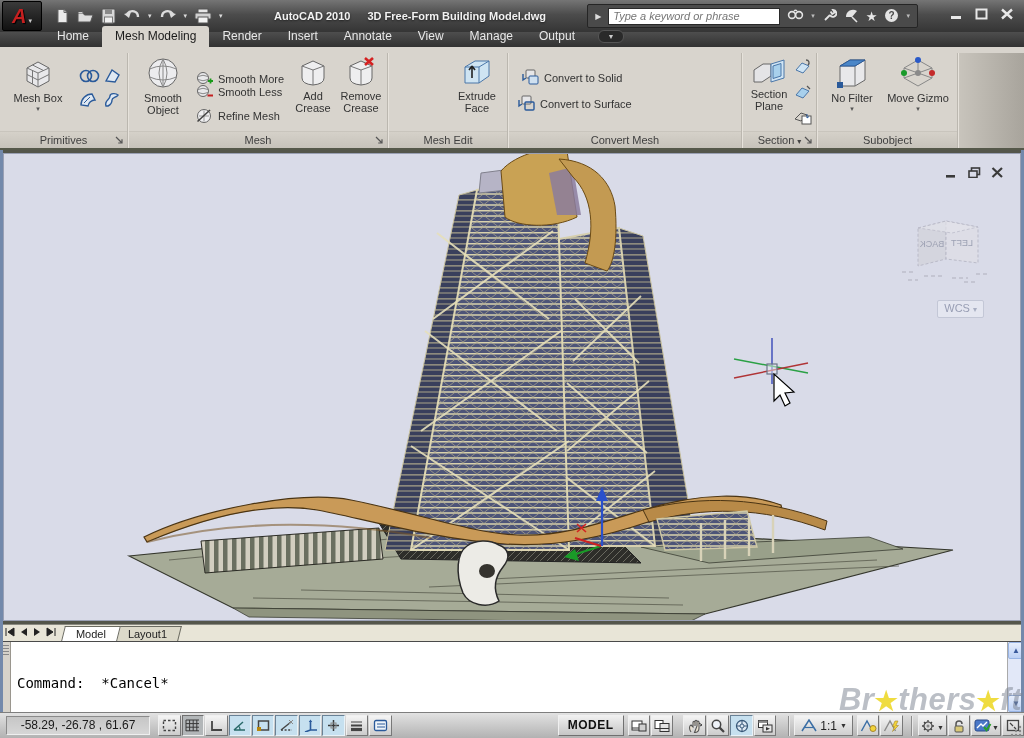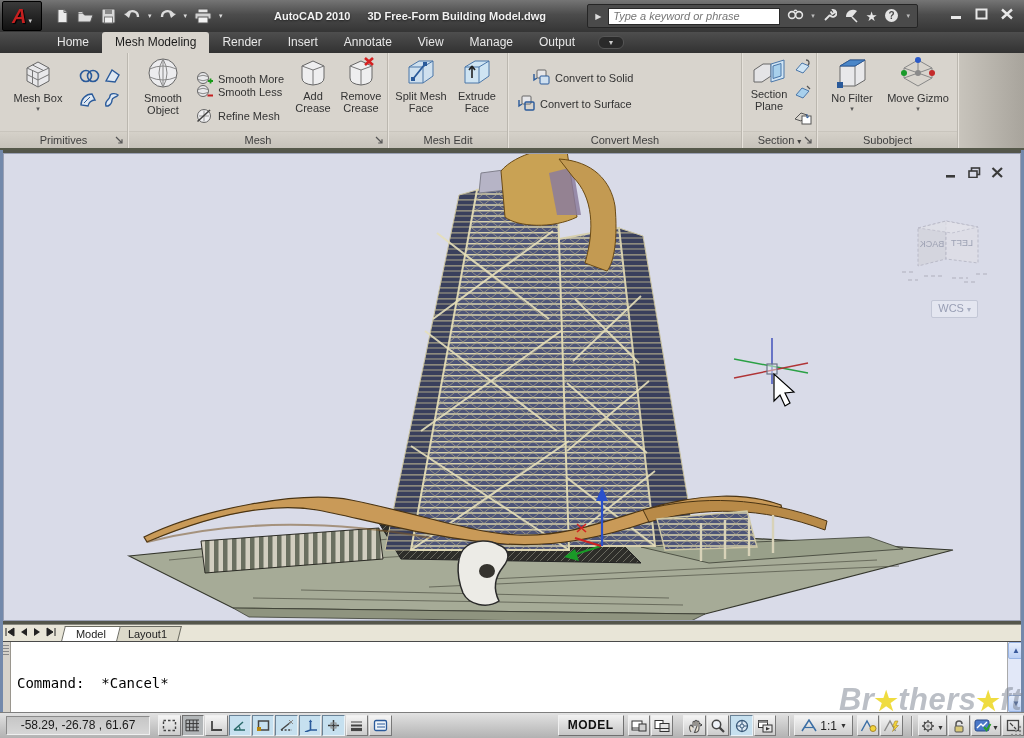--- a/index.html
+++ b/index.html
@@ -24,21 +24,21 @@
   .infocenter { position:absolute; right:106px; top:4px; height:24px; display:flex; align-items:center;
     gap:7px; background:#4a4a4a; border:1px solid #252525; border-radius:2px; padding:0 7px; }
   .ic-toggle { color:#ddd; font-size:8px; }
   .search-box { width:172px; height:17px; font-family:"Liberation Sans",sans-serif;
     font-size:11px; font-style:italic; color:#555; border:1px solid #2a2a2a; padding:0 4px; background:#fff; }
   .ic-star { color:#e8e8e8; font-size:13px; line-height:13px; }
   .win-controls { position:absolute; right:10px; top:8px; display:flex; gap:11px; }
   .win-controls svg { display:block; }
 
   
-  .rtabs { position:absolute; top:32px; left:0; right:0; height:21px;
+  .rtabs { position:absolute; top:32px; left:0; right:0; height:15px;
     background:linear-gradient(#4e4e4e,#323232); display:flex; align-items:flex-end; padding-left:44px; }
   .rtab { color:#e8e8e8; font-size:12px; padding:3px 13px 4px; cursor:default; white-space:nowrap; }
   .rtab.active { background:#d8d4cd; color:#1a1a1a; border-radius:3px 3px 0 0; }
   .rtab-min { width:26px; height:13px; margin:0 0 4px 10px; background:#2a2a2a; border:1px solid #555;
     border-radius:6px; color:#ccc; font-size:7px; text-align:center; line-height:11px; }
 
   
   .ribbon { position:absolute; top:53px; left:0; right:0; height:97px; background:#d8d4cd;
     border-bottom:2px solid #55584a; }
   .panel { position:absolute; top:0; bottom:0; border-right:1px solid #bbb7af; box-shadow:1px 0 0 #e6e2db; }
@@ -54,21 +54,21 @@
   .ribbon svg { display:block; }
 
   
   .viewport { position:absolute; top:150px; left:0; width:1024px; height:474px;
     background:#54564b; padding:3px; }
   .canvas { position:relative; width:100%; height:100%; background:#d9dbe8; border:1px solid #9aa0b4; overflow:hidden; }
   .model-svg { position:absolute; left:0; top:0; width:1018px; height:466px; }
   .vwc { position:absolute; top:13px; right:16px; display:flex; gap:10px; }
   .viewcube { position:absolute; top:48px; right:22px; opacity:.8; }
   .vc-face-label { fill:#8e93a6; font-size:9px; font-family:"Liberation Sans",sans-serif; }
-  .wcs { position:absolute; top:146px; right:42px; color:#989eb4; background:rgba(235,237,245,.6);
+  .wcs { position:absolute; top:146px; right:36px; color:#989eb4; background:rgba(235,237,245,.6);
     border:1px solid #c3c7d6; border-radius:2px; padding:0 6px; font-size:11px; line-height:15px; }
   .wcs .dd { font-size:8px; color:#a8aec2; }
 
   
   .ltabs { position:absolute; top:624px; left:0; right:0; height:17px; background:#e8e5d7;
     border-top:1px solid #8a8a80; display:flex; align-items:flex-end; }
   .tabnav { display:flex; align-items:center; gap:3px; padding:0 6px 2px 4px; }
   .ltab { border:1px solid #6a6a60; border-bottom:none; padding:0 12px; height:15px; line-height:14px;
     color:#222; font-size:11px; transform:skewX(-14deg); }
   .ltab > span { display:inline-block; transform:skewX(14deg); }
@@ -324,45 +324,35 @@
         <span>Mesh</span>
         <span class="launcher">
             <svg width="9" height="9">
               <path d="M1 1 L7 7 M7 3.2 V7 H3.2" stroke="#555" fill="none" stroke-width="1.2"></path>
             </svg>
           </span>
       </div>
     </div>
 
     <div class="panel" style="left:389px;width:119px">
-      <div class="bigbtn" style="left:4px;top:3px;width:56px">
-        <svg width="34" height="32">
-            <path d="M5 11 L15 5 H29 L29 20 L19 27 H5 Z" fill="#cfe0ee" stroke="#4a76a8"></path>
-            <path d="M5 11 H19 V27 M19 11 L29 5" stroke="#4a76a8" fill="none"></path>
-            <path d="M9 23 L21 8" stroke="#2a5a9a" stroke-width="1.8"></path>
-            <rect x="7" y="21" width="4" height="4" fill="#2a5a9a"></rect>
-            <rect x="19" y="6" width="4" height="4" fill="#2a5a9a"></rect>
-          </svg>
-        <span class="lbl">Split Mesh Face</span>
-      </div>
       <div class="bigbtn" style="left:62px;top:3px;width:52px">
         <svg width="34" height="32">
             <path d="M5 11 L15 5 H29 L29 20 L19 27 H5 Z" fill="#cfe4f2" stroke="#4a76a8"></path>
             <path d="M5 11 H19 V27 M19 11 L29 5" stroke="#4a76a8" fill="none"></path>
             <path d="M12 22 V10 M12 10 l-3 4 M12 10 l3 4" stroke="#222" stroke-width="1.6" fill="none"></path>
           </svg>
         <span class="lbl">Extrude Face</span>
       </div>
       <div class="panel-label">
         <span>Mesh Edit</span>
       </div>
     </div>
 
     <div class="panel" style="left:509px;width:233px">
-      <div class="rowbtn" style="left:23px;top:16px">
+      <div class="rowbtn" style="left:12px;top:16px">
         <svg width="18" height="17">
             <rect x="5" y="1" width="9" height="8" rx="1" fill="#e6e6e8" stroke="#666"></rect>
             <rect x="8" y="7" width="9" height="8" rx="1" fill="#cfe0f0" stroke="#2a5a9a"></rect>
             <path d="M2 5 v6 l3-2" fill="none" stroke="#2a5a9a" stroke-width="1.4"></path>
           </svg>
         <span>Convert to Solid</span>
       </div>
       <div class="rowbtn" style="left:8px;top:42px">
         <svg width="18" height="17">
             <rect x="5" y="1" width="9" height="8" rx="1" fill="#e6e6e8" stroke="#666"></rect>

